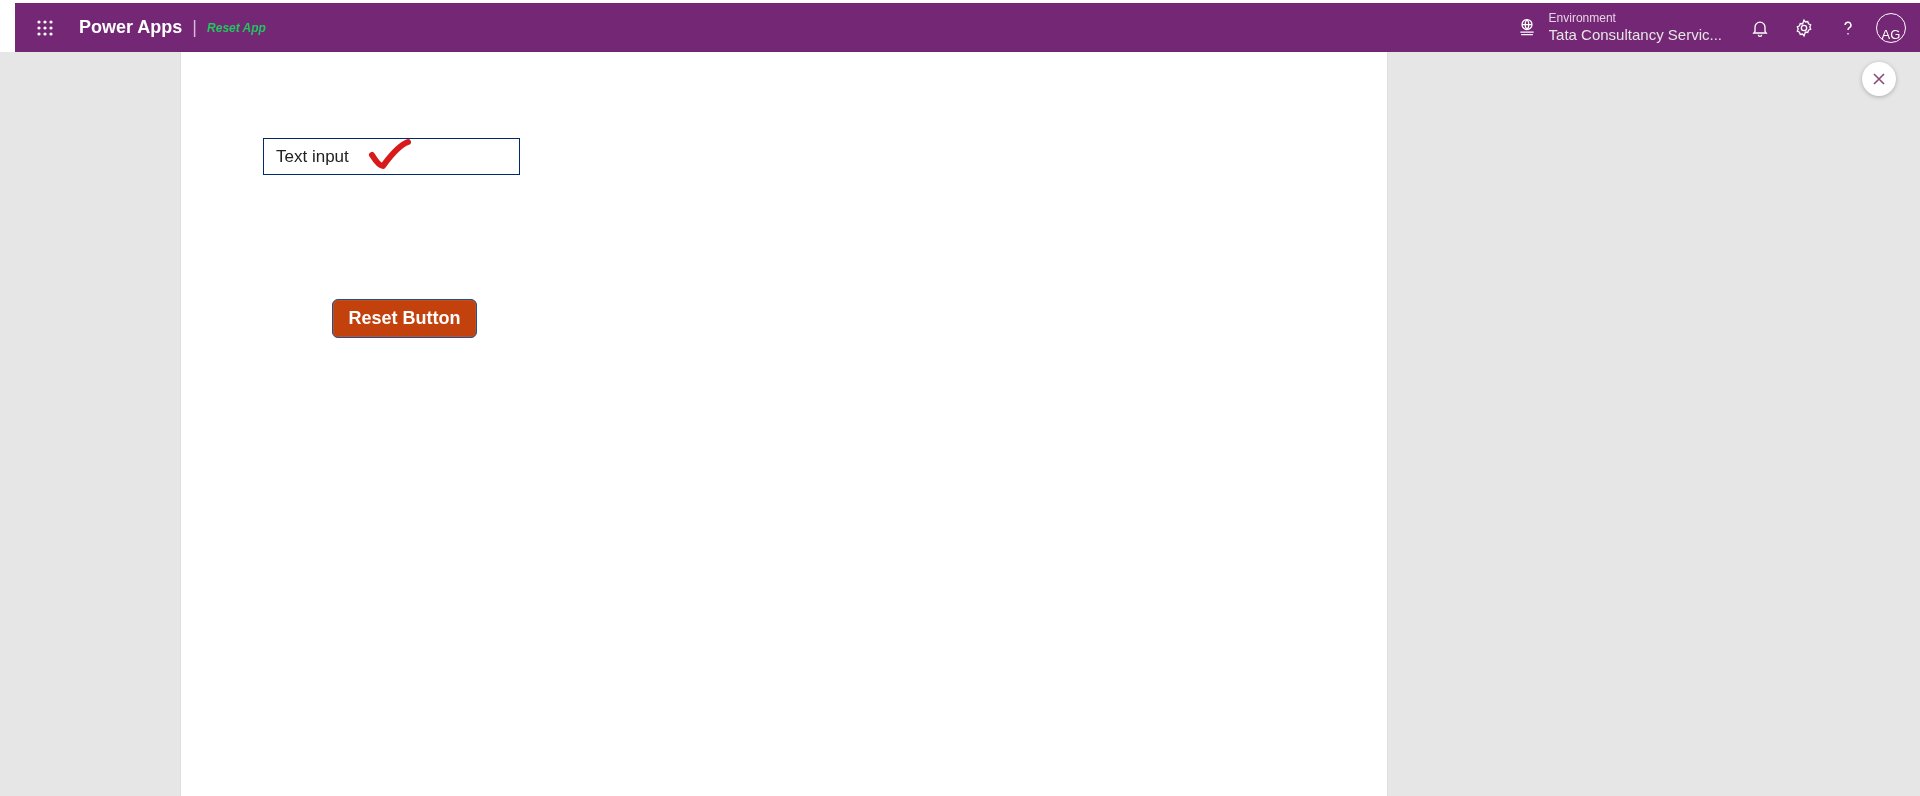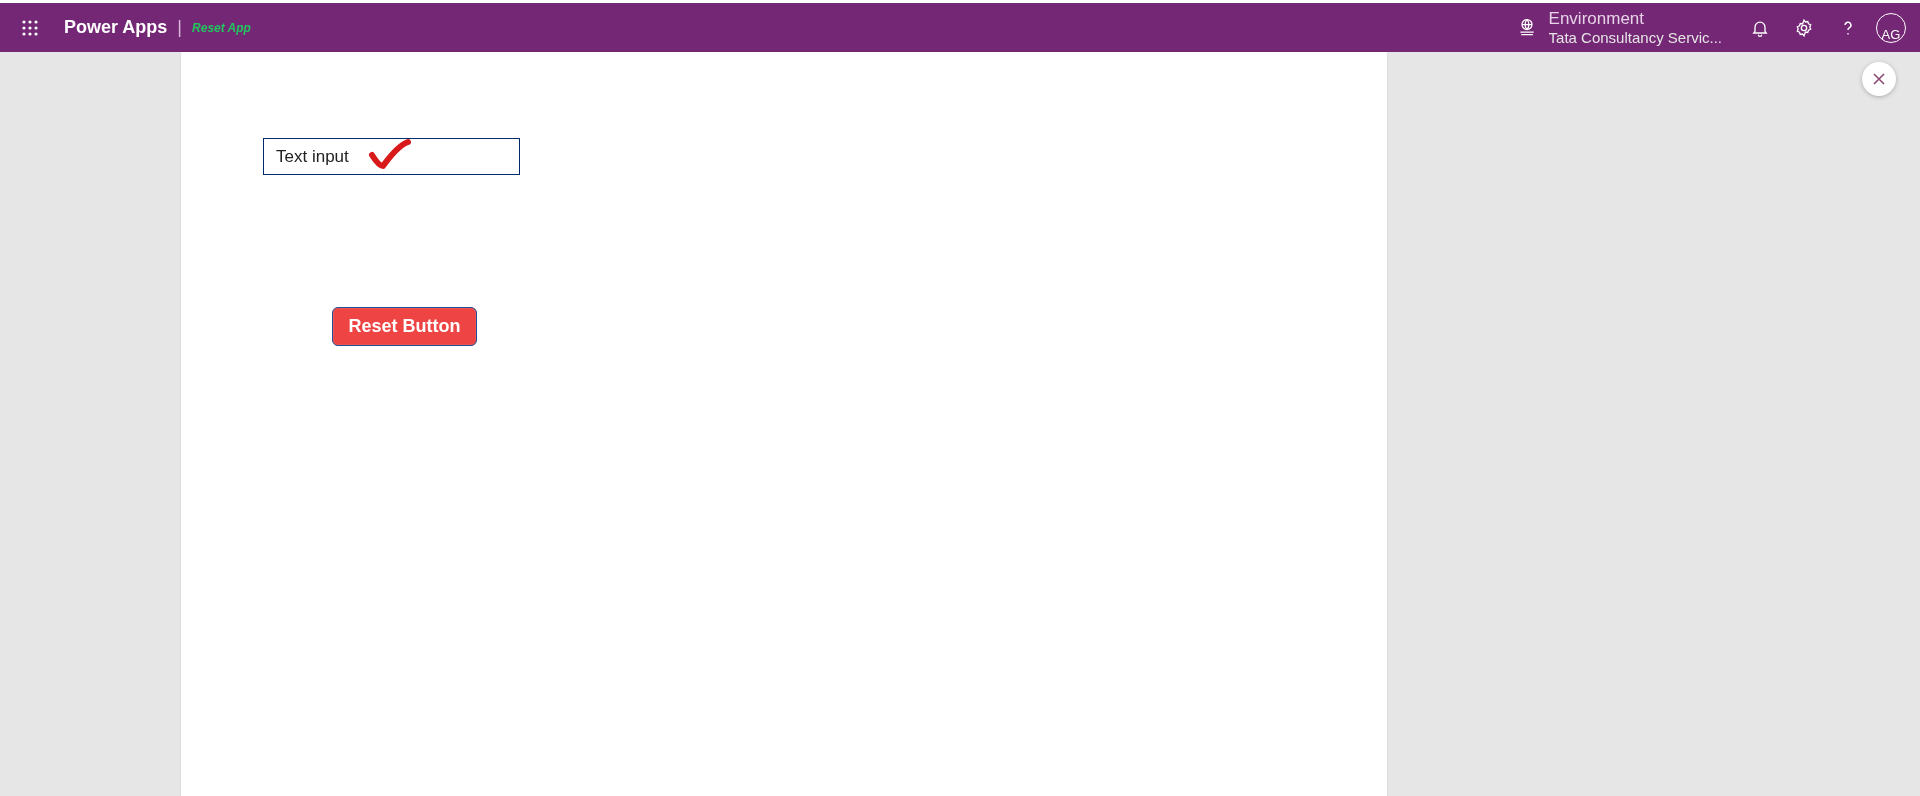--- a/index.html
+++ b/index.html
@@ -2,21 +2,21 @@
 <html><head>
 <meta charset="utf-8">
 <style>
   * { box-sizing: border-box; margin: 0; padding: 0; }
   html, body { width: 100%; height: 100%; font-family: "Segoe UI", Arial, sans-serif; background:#fff;}
   body { overflow:hidden; }
 
   
   .topbar {
     position: absolute;
-    left: 0; right: 0;
+    left: 15px; right: 0;
     top: 3px;
     height: 49px;
     background: #742774;
     color: #fff;
     display: flex;
     align-items: center;
     padding: 0 14px;
   }
   .waffle {
     width: 32px; height: 32px;
@@ -48,21 +48,21 @@
   .spacer { flex:1; }
   .env-block {
     display:flex;
     align-items:center;
     gap:12px;
     margin-right: 16px;
     cursor:pointer;
     max-width: 220px;
   }
   .env-text { display:flex; flex-direction:column; line-height:1.15; overflow:hidden;}
-  .env-label { font-size:17px; color:#e7d3e7; }
+  .env-label { font-size:12px; color:#e7d3e7; }
   .env-name { font-size:15px; color:#e5e5e5; white-space:nowrap; overflow:hidden; text-overflow:ellipsis;}
   .icon-btn {
     width: 44px; height:44px;
     display:flex; align-items:center; justify-content:center;
     cursor:pointer;
   }
   .icon-btn svg { stroke:#fff; fill:none; }
   .avatar {
     width:30px; height:30px;
     border:1px solid #fff;
@@ -124,24 +124,24 @@
   .checkmark-annot {
     position:absolute;
     left:186px;
     top:86px;
     pointer-events:none;
   }
 
   .reset-btn {
     position:absolute;
     left:151px;
-    top:255px;
+    top:247px;
     width:145px;
     height:39px;
-    background:#ef4444;
+    background:#c2410c;
     border:1px solid #1f4f94;
     border-radius:6px;
     color:#fff;
     font-size:18px;
     font-weight:600;
     cursor:pointer;
     box-shadow: inset 0 0 0 1px rgba(255,255,255,0.08);
   }
 </style>
 </head>

